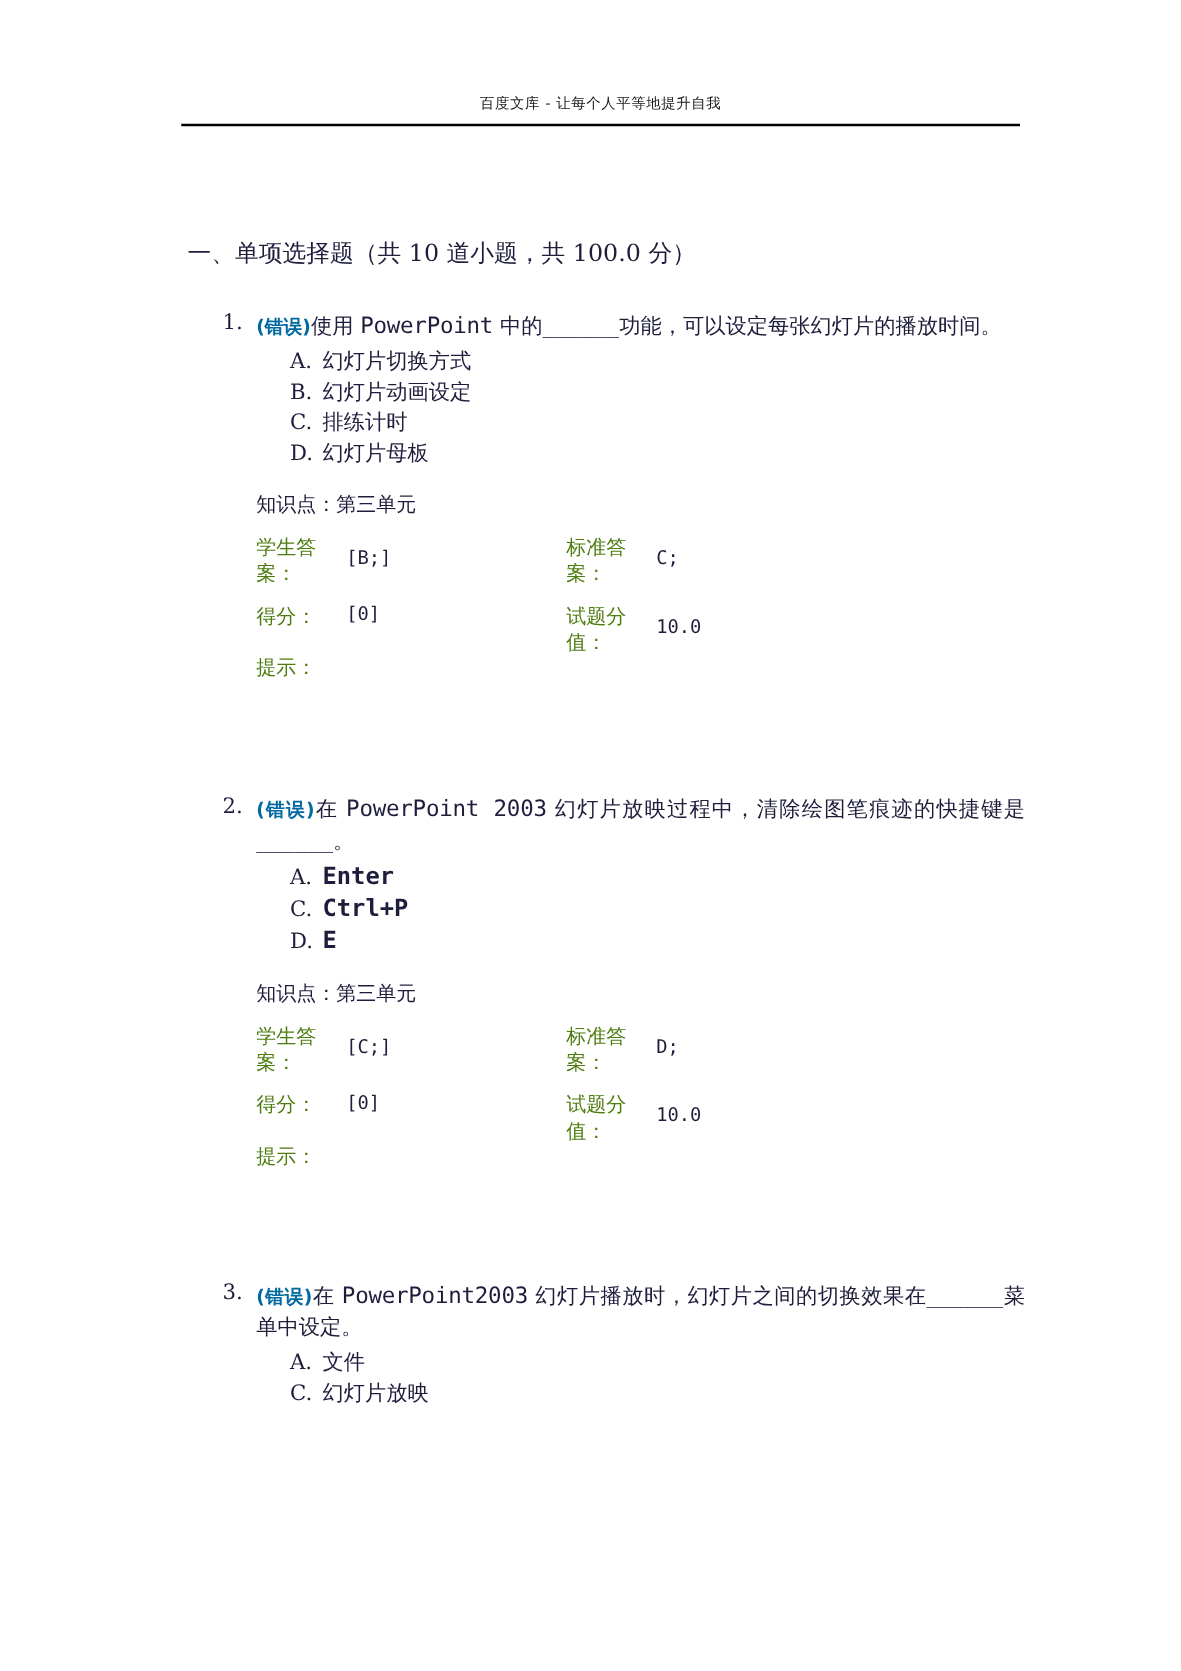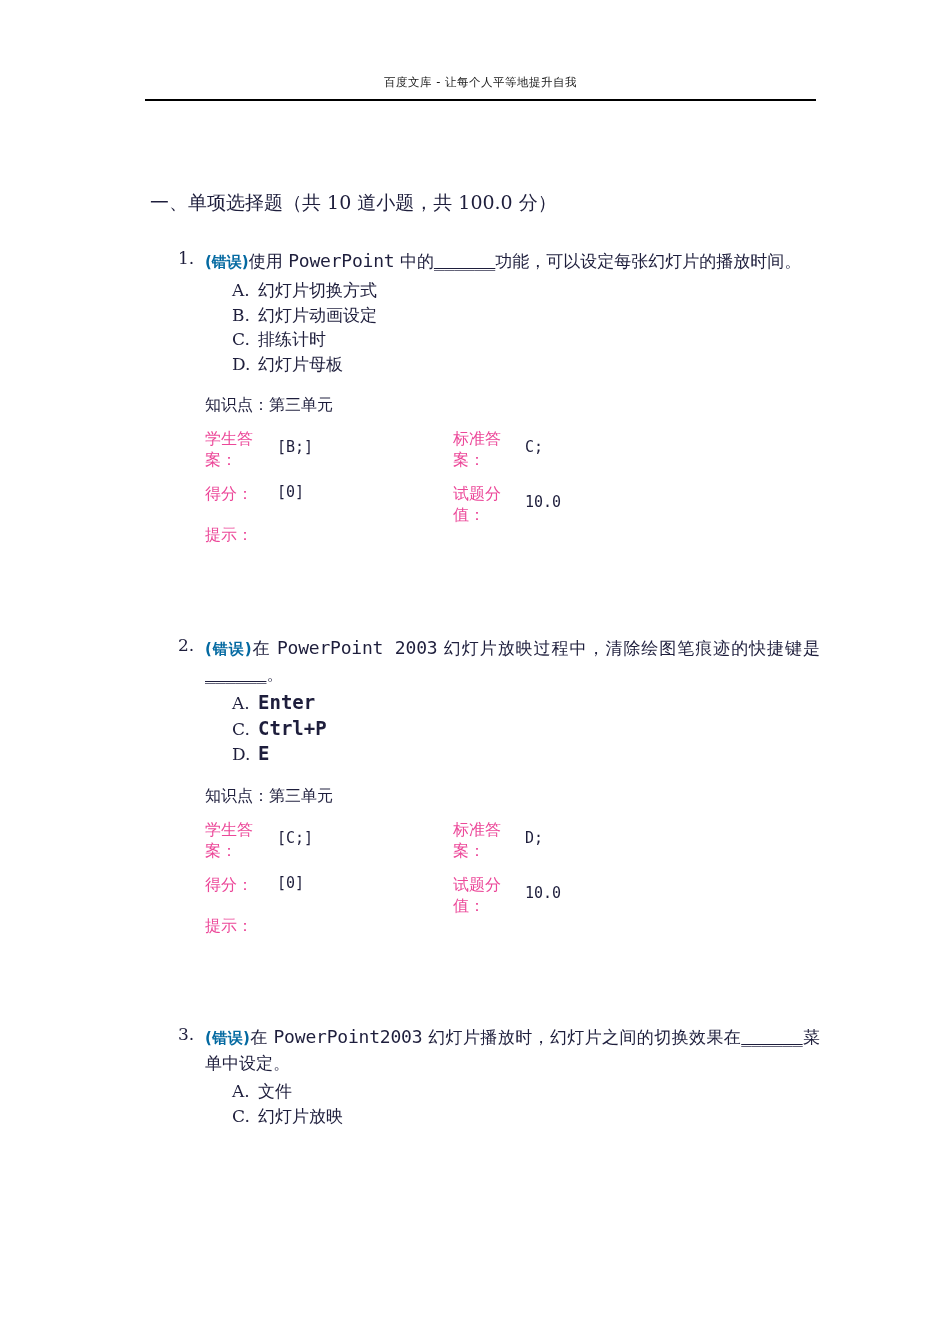--- a/index.html
+++ b/index.html
@@ -91,21 +91,20 @@
     font-family: "DejaVu Sans", "Liberation Sans", sans-serif;
     font-size: 15px;
   }
   .mono {
     font-family: "DejaVu Sans Mono", "Liberation Mono", monospace;
     font-size: 18px;
     letter-spacing: -0.2px;
   }
   .blank {
     font-family: "DejaVu Sans Mono", "Liberation Mono", monospace;
-    text-decoration: underline;
     letter-spacing: 0px;
   }
 
   .options {
     margin-top: 3px;
     margin-left: 27px;
     padding: 0;
     list-style: none;
   }
   .option {
@@ -143,21 +142,21 @@
   }
   .meta-row {
     position: absolute;
     font-size: 16px;
     color: #1e1e3c;
   }
   .meta-label {
     position: absolute;
     width: 60px;
     line-height: 21px;
-    color: #ec4899;
+    color: #4d7c0f;
   }
   .meta-value {
     position: absolute;
     left: 72px;
     font-family: "DejaVu Sans Mono", "Liberation Mono", monospace;
     font-size: 15px;
     color: #1e1e3c;
     white-space: nowrap;
   }
 

